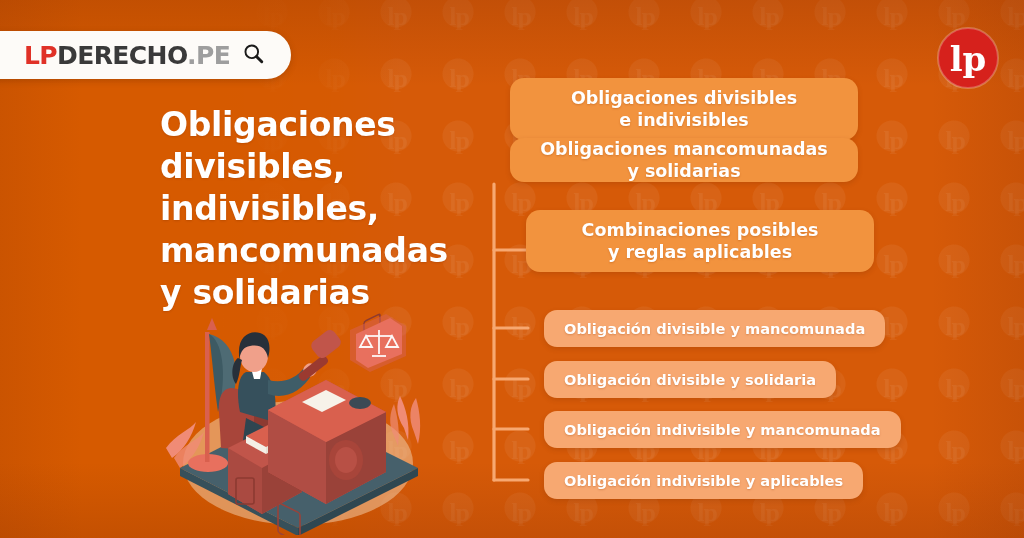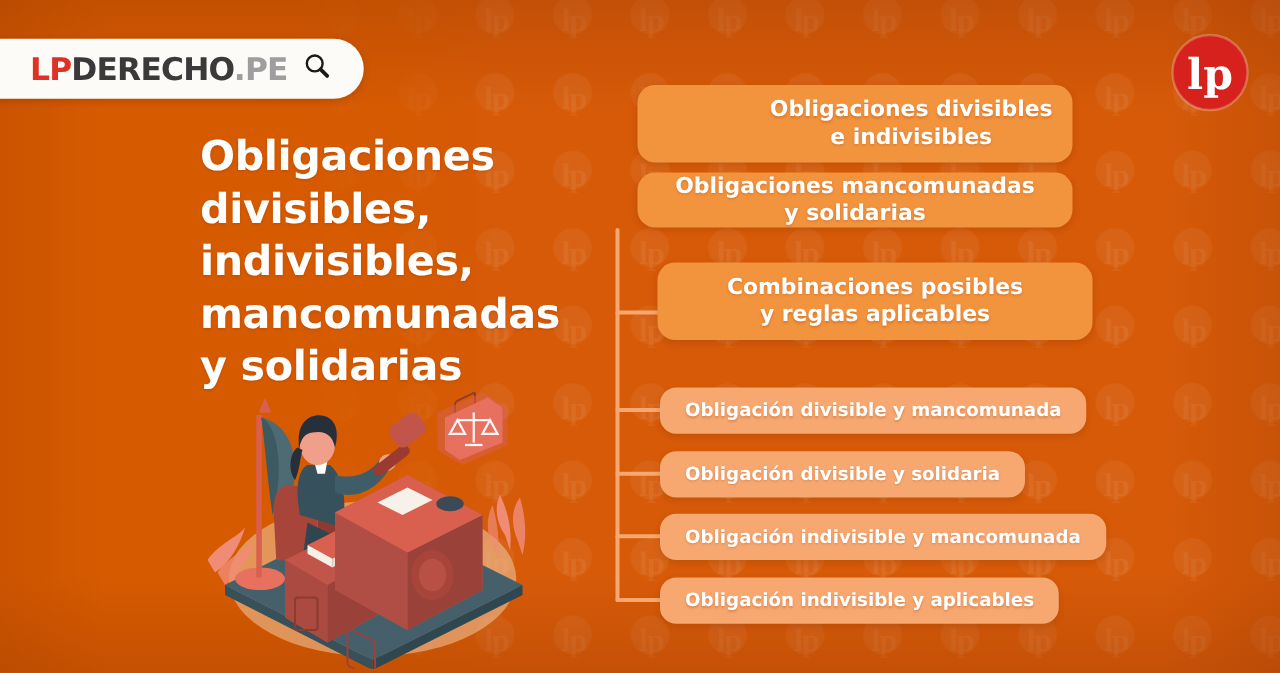--- a/index.html
+++ b/index.html
@@ -140,21 +140,21 @@
     left: 22px;
     width: 348px;
     padding: 0 16px;
   }
   .node-sub {
     background: #f7a871;
     border-radius: 13px;
     font-size: 14.6px;
     line-height: 1.2;
     height: 37px;
-    left: 40px;
+    left: 56px;
     padding: 0 20px;
     white-space: nowrap;
   }
 </style>
 </head>
 <body>
 
 <div class="canvas">
 
   <div class="bg-pattern"></div>
@@ -450,21 +450,21 @@
 
         <path d="M6 184 L40 184"></path>
 
         <path d="M6 262 L40 262"></path>
         <path d="M6 313 L40 313"></path>
         <path d="M6 363 L40 363"></path>
         <path d="M6 414 L40 414"></path>
       </g>
     </svg>
 
-    <div class="node node-main" style="top:2px; height:62px;justify-content:flex-end;">
+    <div class="node node-main" style="top:12px; height:62px;">
       <div>
         <div>Obligaciones divisibles</div>
         <div>e indivisibles</div>
       </div>
     </div>
 
     <div class="node node-main" style="top:72px; height:44px;">
       <div>
         <div>Obligaciones mancomunadas</div>
         <div>y solidarias</div>

